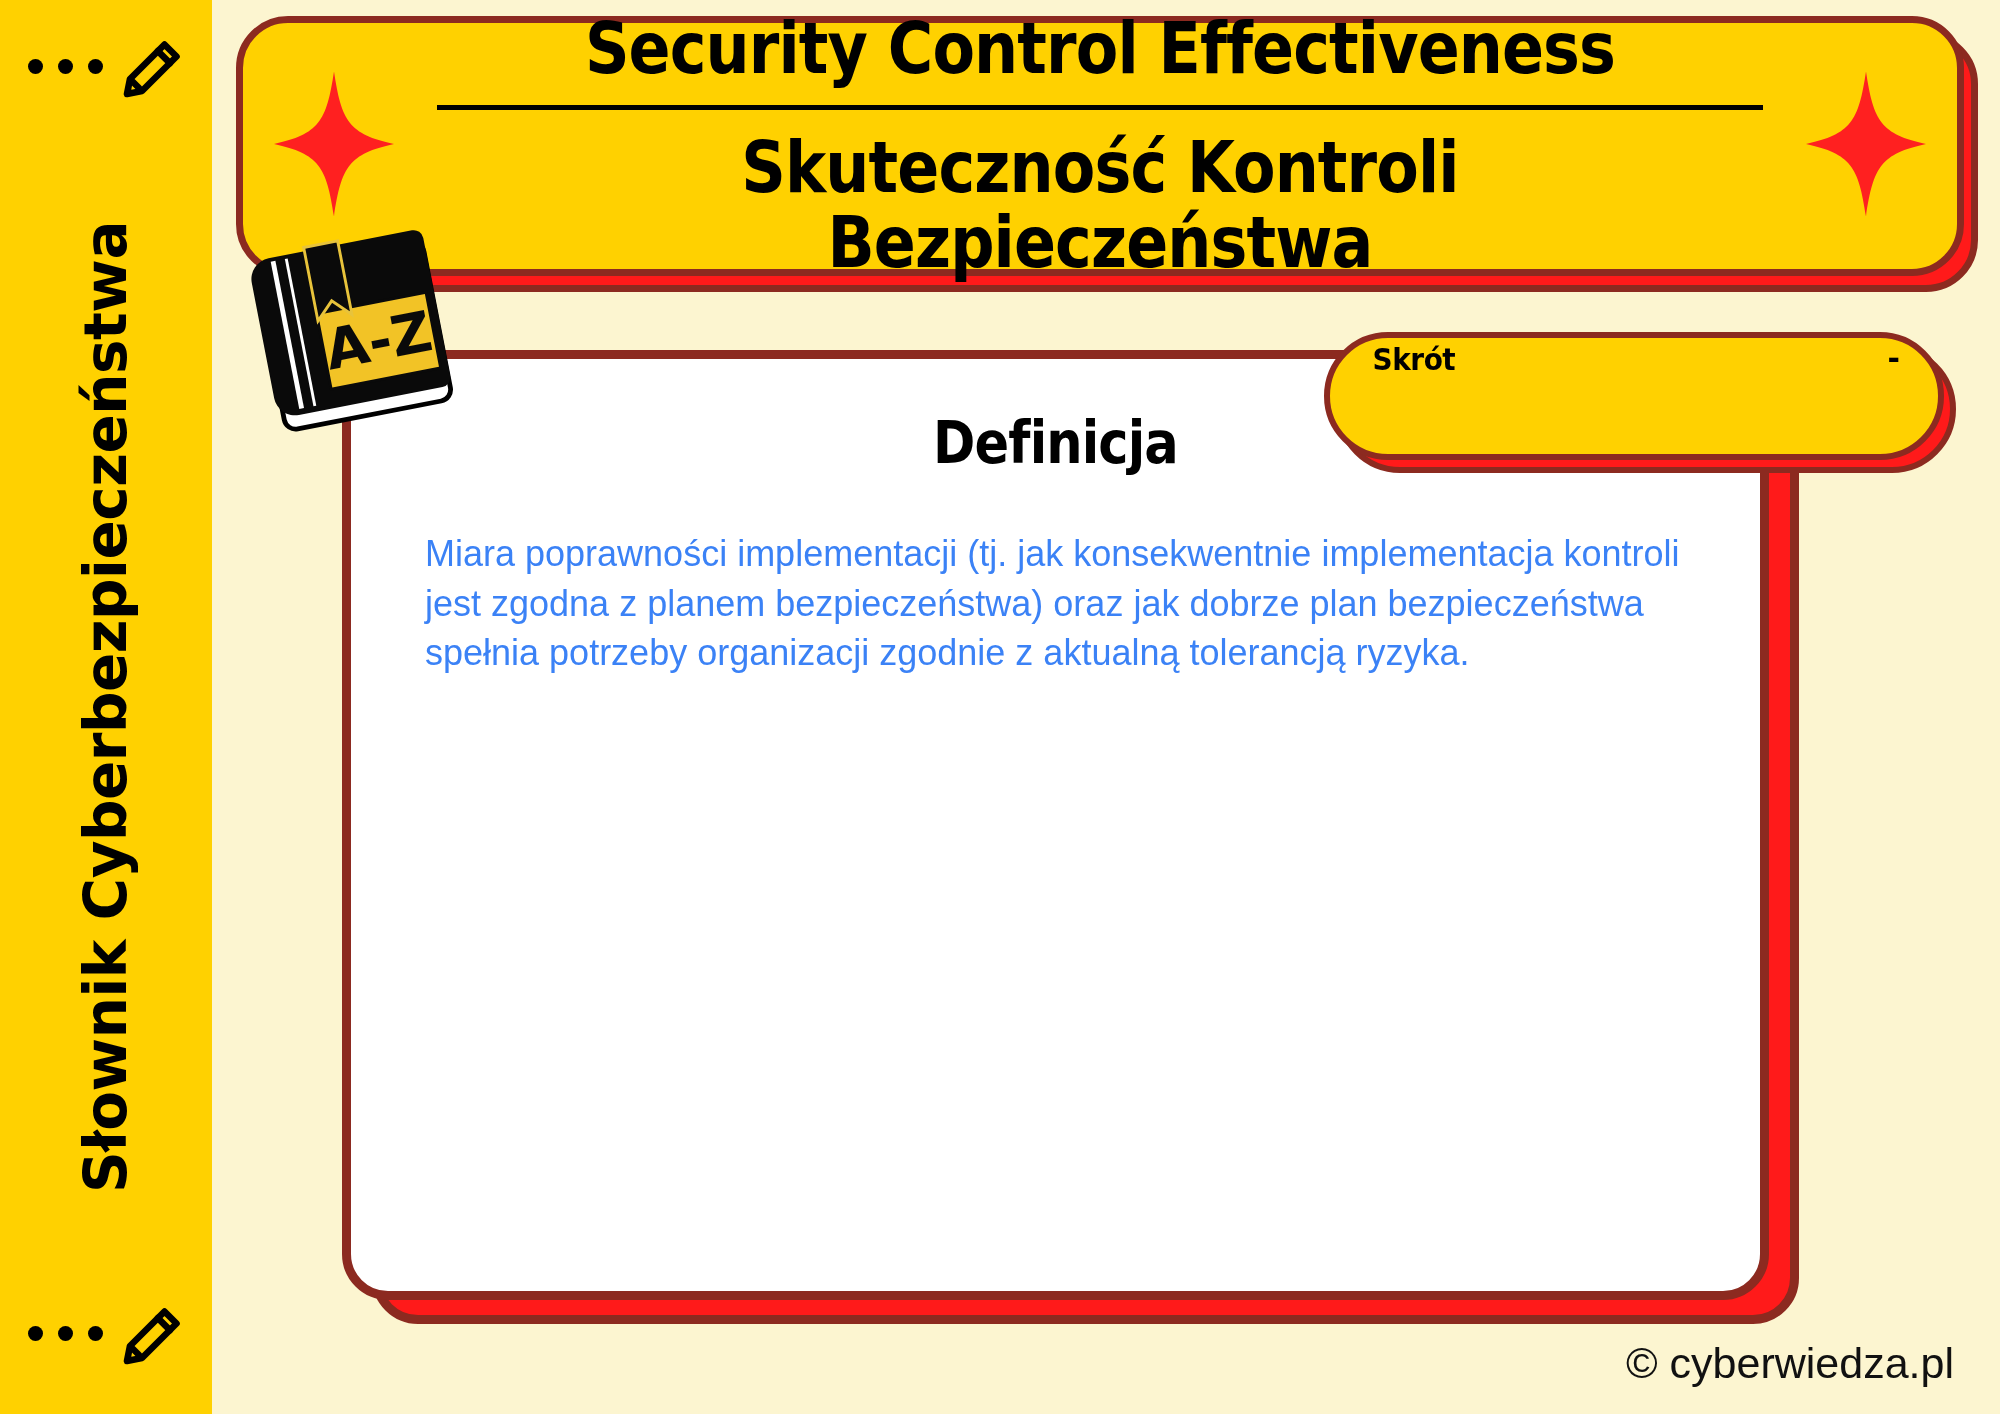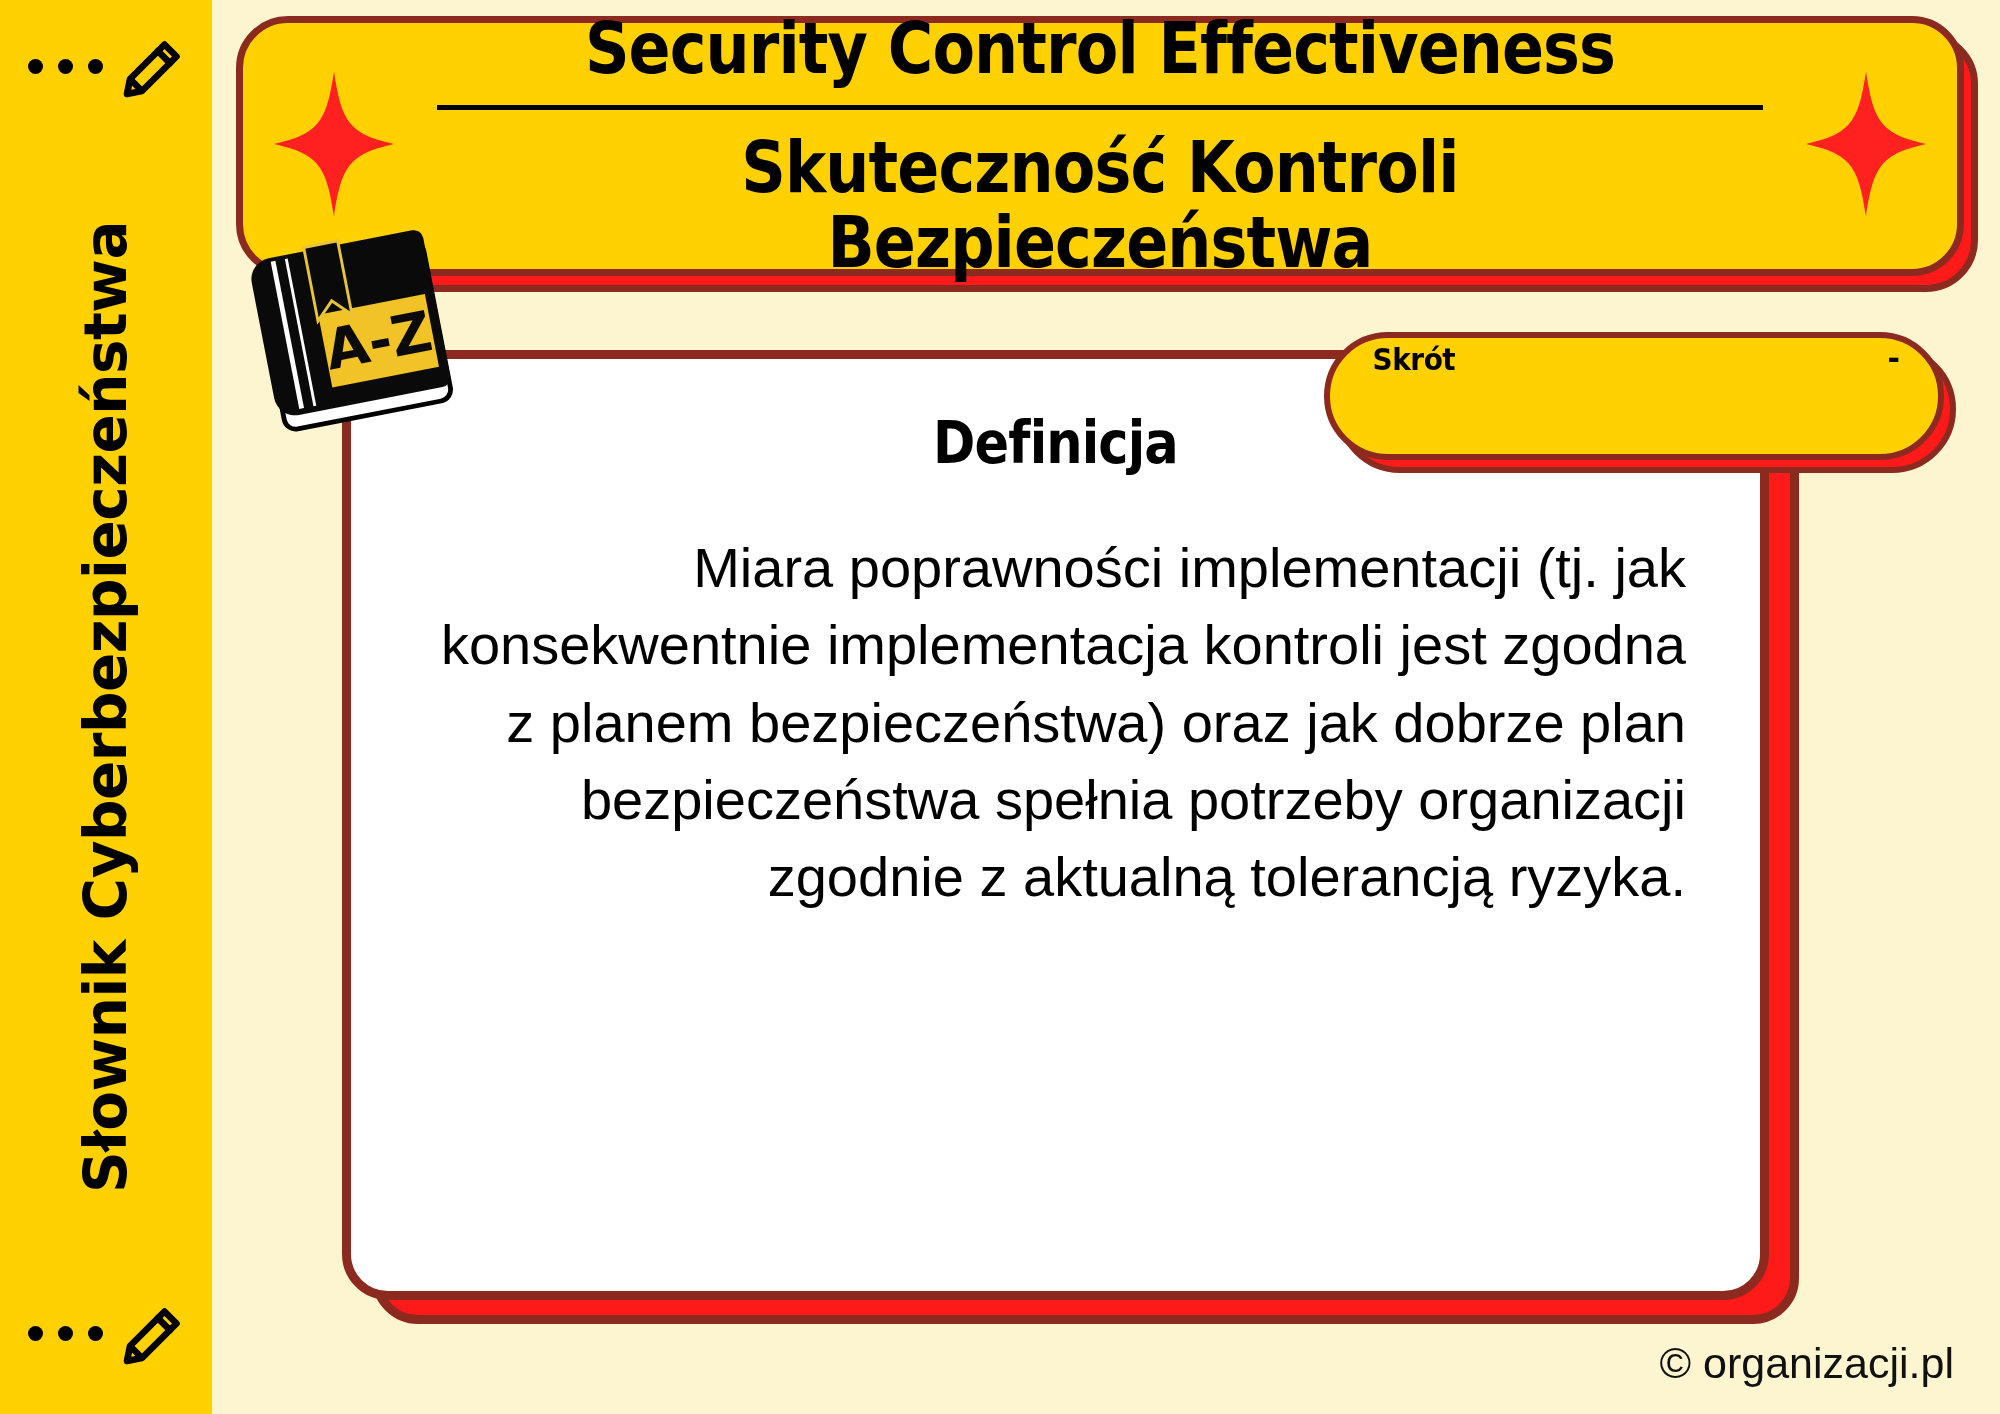--- a/index.html
+++ b/index.html
@@ -193,24 +193,24 @@
     font-weight: bold;
     font-size: 58px;
     color: #000;
     text-align: center;
     margin-top: 50px;
     letter-spacing: -1px;
     transform: scaleX(0.88);
   }
   .card-body {
     font-family: "Liberation Sans", sans-serif;
-    font-size: 56px;
+    font-size: 36px;
     line-height: 1.38;
-    color: #000000;
-    text-align: right;
+    color: #3b82f6;
+    text-align: left;
     padding: 52px 74px 0 74px;
   }
 
   
   .book-icon {
     position: absolute;
     left: 16px;
     top: 205px;
     width: 250px;
     height: 250px;
@@ -384,15 +384,15 @@
 
   <div class="skrot-wrap">
     <div class="skrot-shadow"></div>
     <div class="skrot-badge">
       <div class="skrot-label">Skrót</div>
       <div class="skrot-rule"></div>
       <div class="skrot-value">-</div>
     </div>
   </div>
 
-  <div class="footer">© organizacji.pl</div>
+  <div class="footer">© cyberwiedza.pl</div>
 
 </div>
 
 </body></html>

